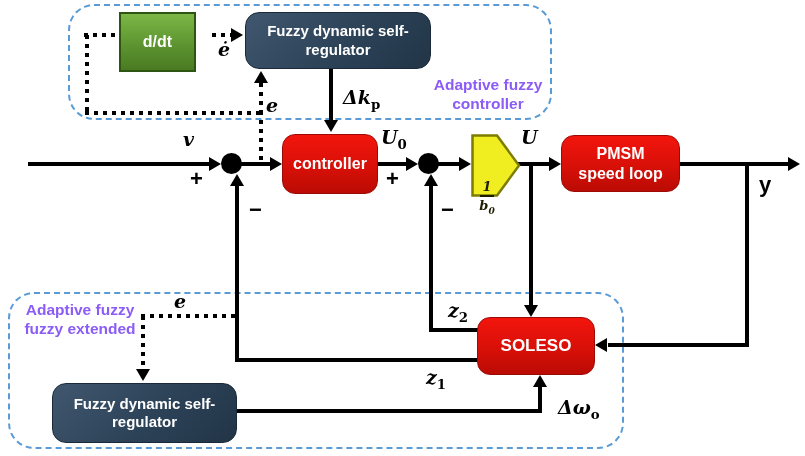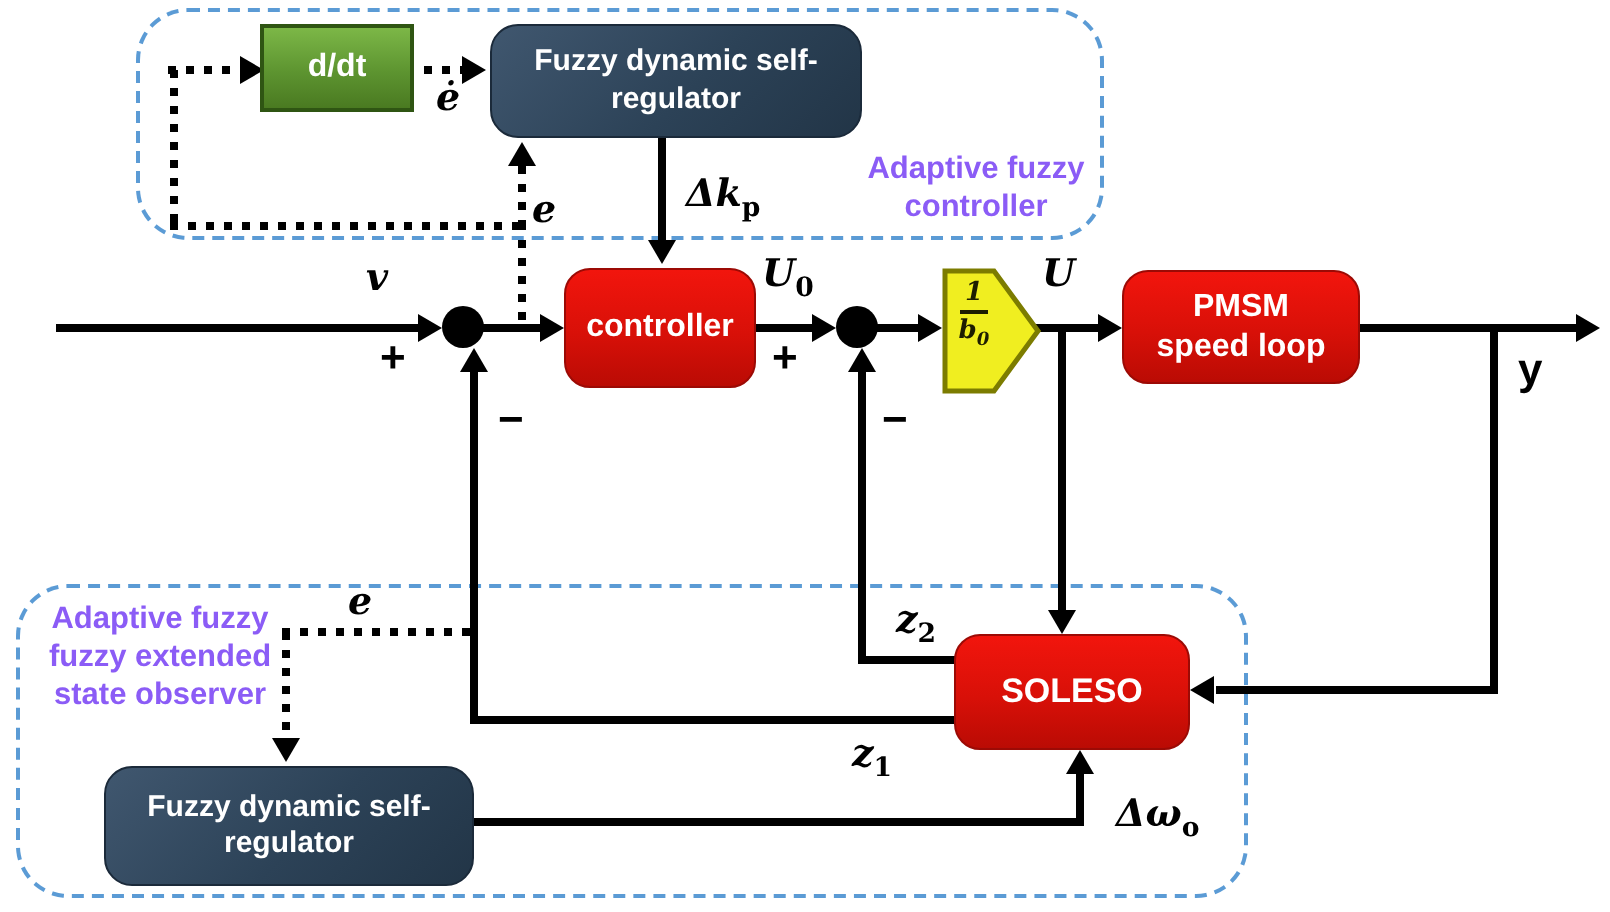--- a/index.html
+++ b/index.html
@@ -45,21 +45,21 @@
   .sign { position:absolute; font-weight:bold; color:#000; font-size:22px; line-height:1; }
   .caption { position:absolute; font-weight:bold; color:#000; font-size:15px;
              text-align:center; line-height:1.25; }
   .blue-label { position:absolute; font-weight:bold; color:#8b5cf6; font-size:15.5px;
                 text-align:center; line-height:1.22; }
   .ylabel { position:absolute; font-weight:bold; color:#000; font-size:22px; }
 
   
   .gain { position:absolute; }
   .frac { position:absolute; font-family:"DejaVu Serif", serif; font-style:italic;
-          font-weight:bold; color:#1d1d00; font-size:13px; text-align:center; line-height:1; }
+          font-weight:bold; color:#1d1d00; font-size:13px; text-align:center; line-height:1;margin-top:40px; }
   .frac .bar { display:block; height:2px; background:#1d1d00; margin:2px auto; width:14px; }
   .frac sub { font-size:70%; }
 </style>
 </head>
 <body>
 
 <div id="canvas">
 
   <div class="dash-box" style="left:68px; top:4px; width:484px; height:116px;"></div>
   <div class="dash-box" style="left:8px; top:292px; width:616px; height:157px;"></div>
@@ -114,21 +114,21 @@
   <div class="dot-v" style="left:141px; top:316px; height:54px;"></div>
   <div class="arr arr-d" style="left:136px; top:369px;"></div>
 
   <div class="line-h" style="left:237px; top:409px; width:305px;"></div>
   <div class="line-v" style="left:538px; top:385px; height:26px;"></div>
   <div class="arr arr-u" style="left:533px; top:375px;"></div>
 
   <div class="sum" style="left:221px; top:153px;"></div>
   <div class="sum" style="left:418px; top:153px;"></div>
 
-  <div class="blk green-box" style="left:130px; top:12px; width:77px; height:44px;">
+  <div class="blk green-box" style="left:119px; top:12px; width:77px; height:60px;">
     <span>d/dt</span>
   </div>
 
   <div class="blk slate-box" style="left:245px; top:12px; width:186px; height:57px;">
     <span>
       <span>Fuzzy dynamic self-</span><br>
       <span>regulator</span>
     </span>
   </div>
 
@@ -166,21 +166,20 @@
   </div>
 
   <div class="blue-label" style="left:418px; top:76px; width:140px;">
     <span>Adaptive fuzzy</span><br>
     <span>controller</span>
   </div>
 
   <div class="blue-label" style="left:10px; top:301px; width:140px;">
     <span>Adaptive fuzzy</span><br>
     <span>fuzzy extended</span><br>
-    <span>state observer</span>
   </div>
 
 
   <div class="math" style="left:218px; top:38px;">ė</div>
   <div class="math" style="left:266px; top:94px;">e</div>
   <div class="math" style="left:343px; top:86px;"><span>Δk</span><sub>p</sub></div>
   <div class="math" style="left:183px; top:128px;">v</div>
   <div class="math" style="left:381px; top:126px;"><span>U</span><sub>0</sub></div>
   <div class="math" style="left:521px; top:126px;">U</div>
   <div class="ylabel" style="left:759px; top:172px;">y</div>

